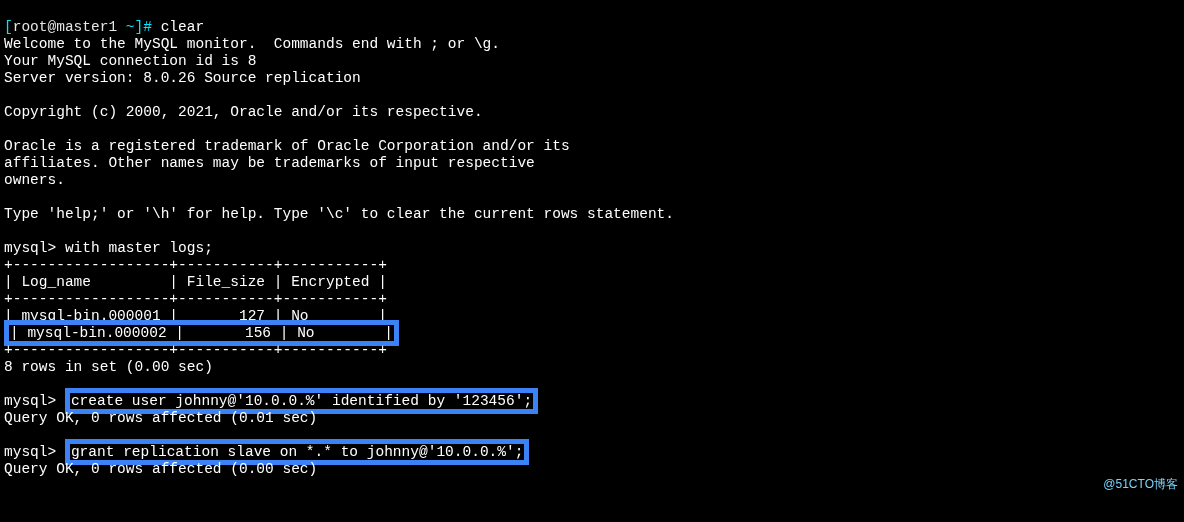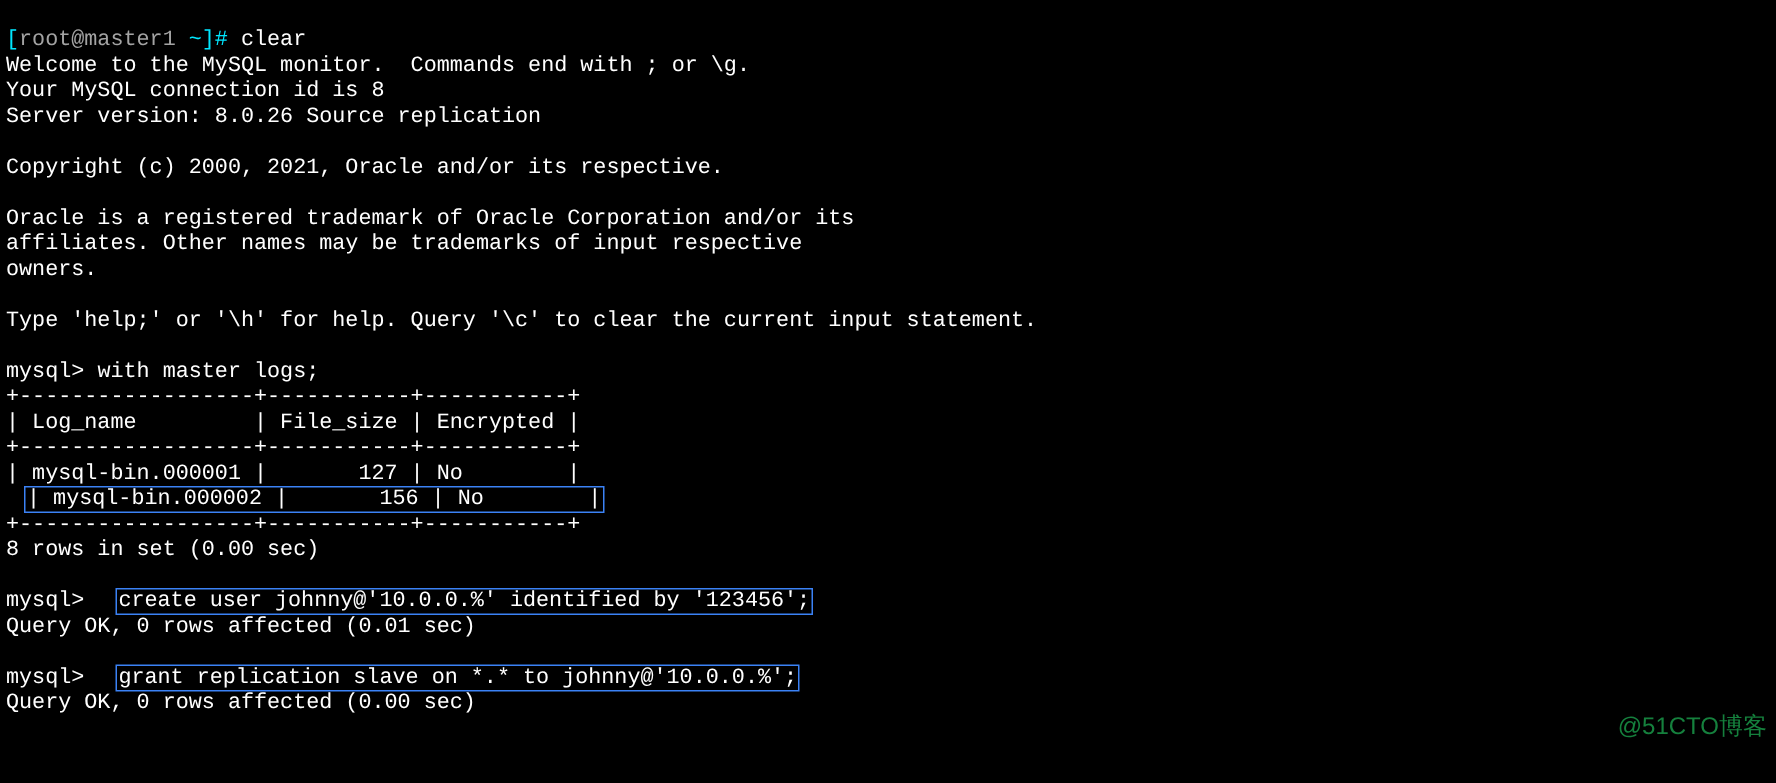--- a/index.html
+++ b/index.html
@@ -1,37 +1,37 @@
 <!DOCTYPE html>
 <html><head>
 <meta charset="utf-8">
 <style>
   html,body{margin:0;padding:0;background:#000;color:#fff;font-family:"Courier New",monospace;font-size:14.5px;line-height:17px;width:1184px;height:522px;overflow:hidden}
   .term{padding:2px 4px;white-space:pre;position:relative}
   .cyan{color:#00e7ff}
-  .red{color:#a3a3a3}
-  .hl{border:1px solid #3b82f6;padding:0 1px;margin:-1px 12px}
-  .watermark{position:absolute;right:6px;bottom:4px;color:#15803d;font-size:16px;font-family:sans-serif}
+  .red{color:#e5e5e5}
+  .hl{border:5px solid #3b82f6;padding:0 1px;margin:-1px 0}
+  .watermark{position:absolute;right:6px;bottom:4px;color:#7dd3fc;font-size:12px;font-family:sans-serif}
 </style>
 </head>
 <body>
 
 <div class="term">
 <span><span class="cyan">[</span><span class="red">root@master1</span><span class="cyan"> ~</span><span class="cyan">]# </span></span><span>clear</span>
 <span>Welcome to the MySQL monitor.  Commands end with ; or \g.</span>
 <span>Your MySQL connection id is 8</span>
 <span>Server version: 8.0.26 Source replication</span>
 <span></span>
 <span>Copyright (c) 2000, 2021, Oracle and/or its respective.</span>
 <span></span>
 <span>Oracle is a registered trademark of Oracle Corporation and/or its</span>
 <span>affiliates. Other names may be trademarks of input respective</span>
 <span>owners.</span>
 <span></span>
-<span>Type 'help;' or '\h' for help. Query '\c' to clear the current input statement.</span>
+<span>Type 'help;' or '\h' for help. Type '\c' to clear the current rows statement.</span>
 <span></span>
 <span>mysql&gt; </span><span>with master logs;</span>
 <span>+------------------+-----------+-----------+</span>
 <span>| Log_name         | File_size | Encrypted |</span>
 <span>+------------------+-----------+-----------+</span>
 <span>| mysql-bin.000001 |       127 | No        |</span>
 <span class="hl">| mysql-bin.000002 |       156 | No        |</span>
 <span>+------------------+-----------+-----------+</span>
 <span>8 rows in set (0.00 sec)</span>
 

